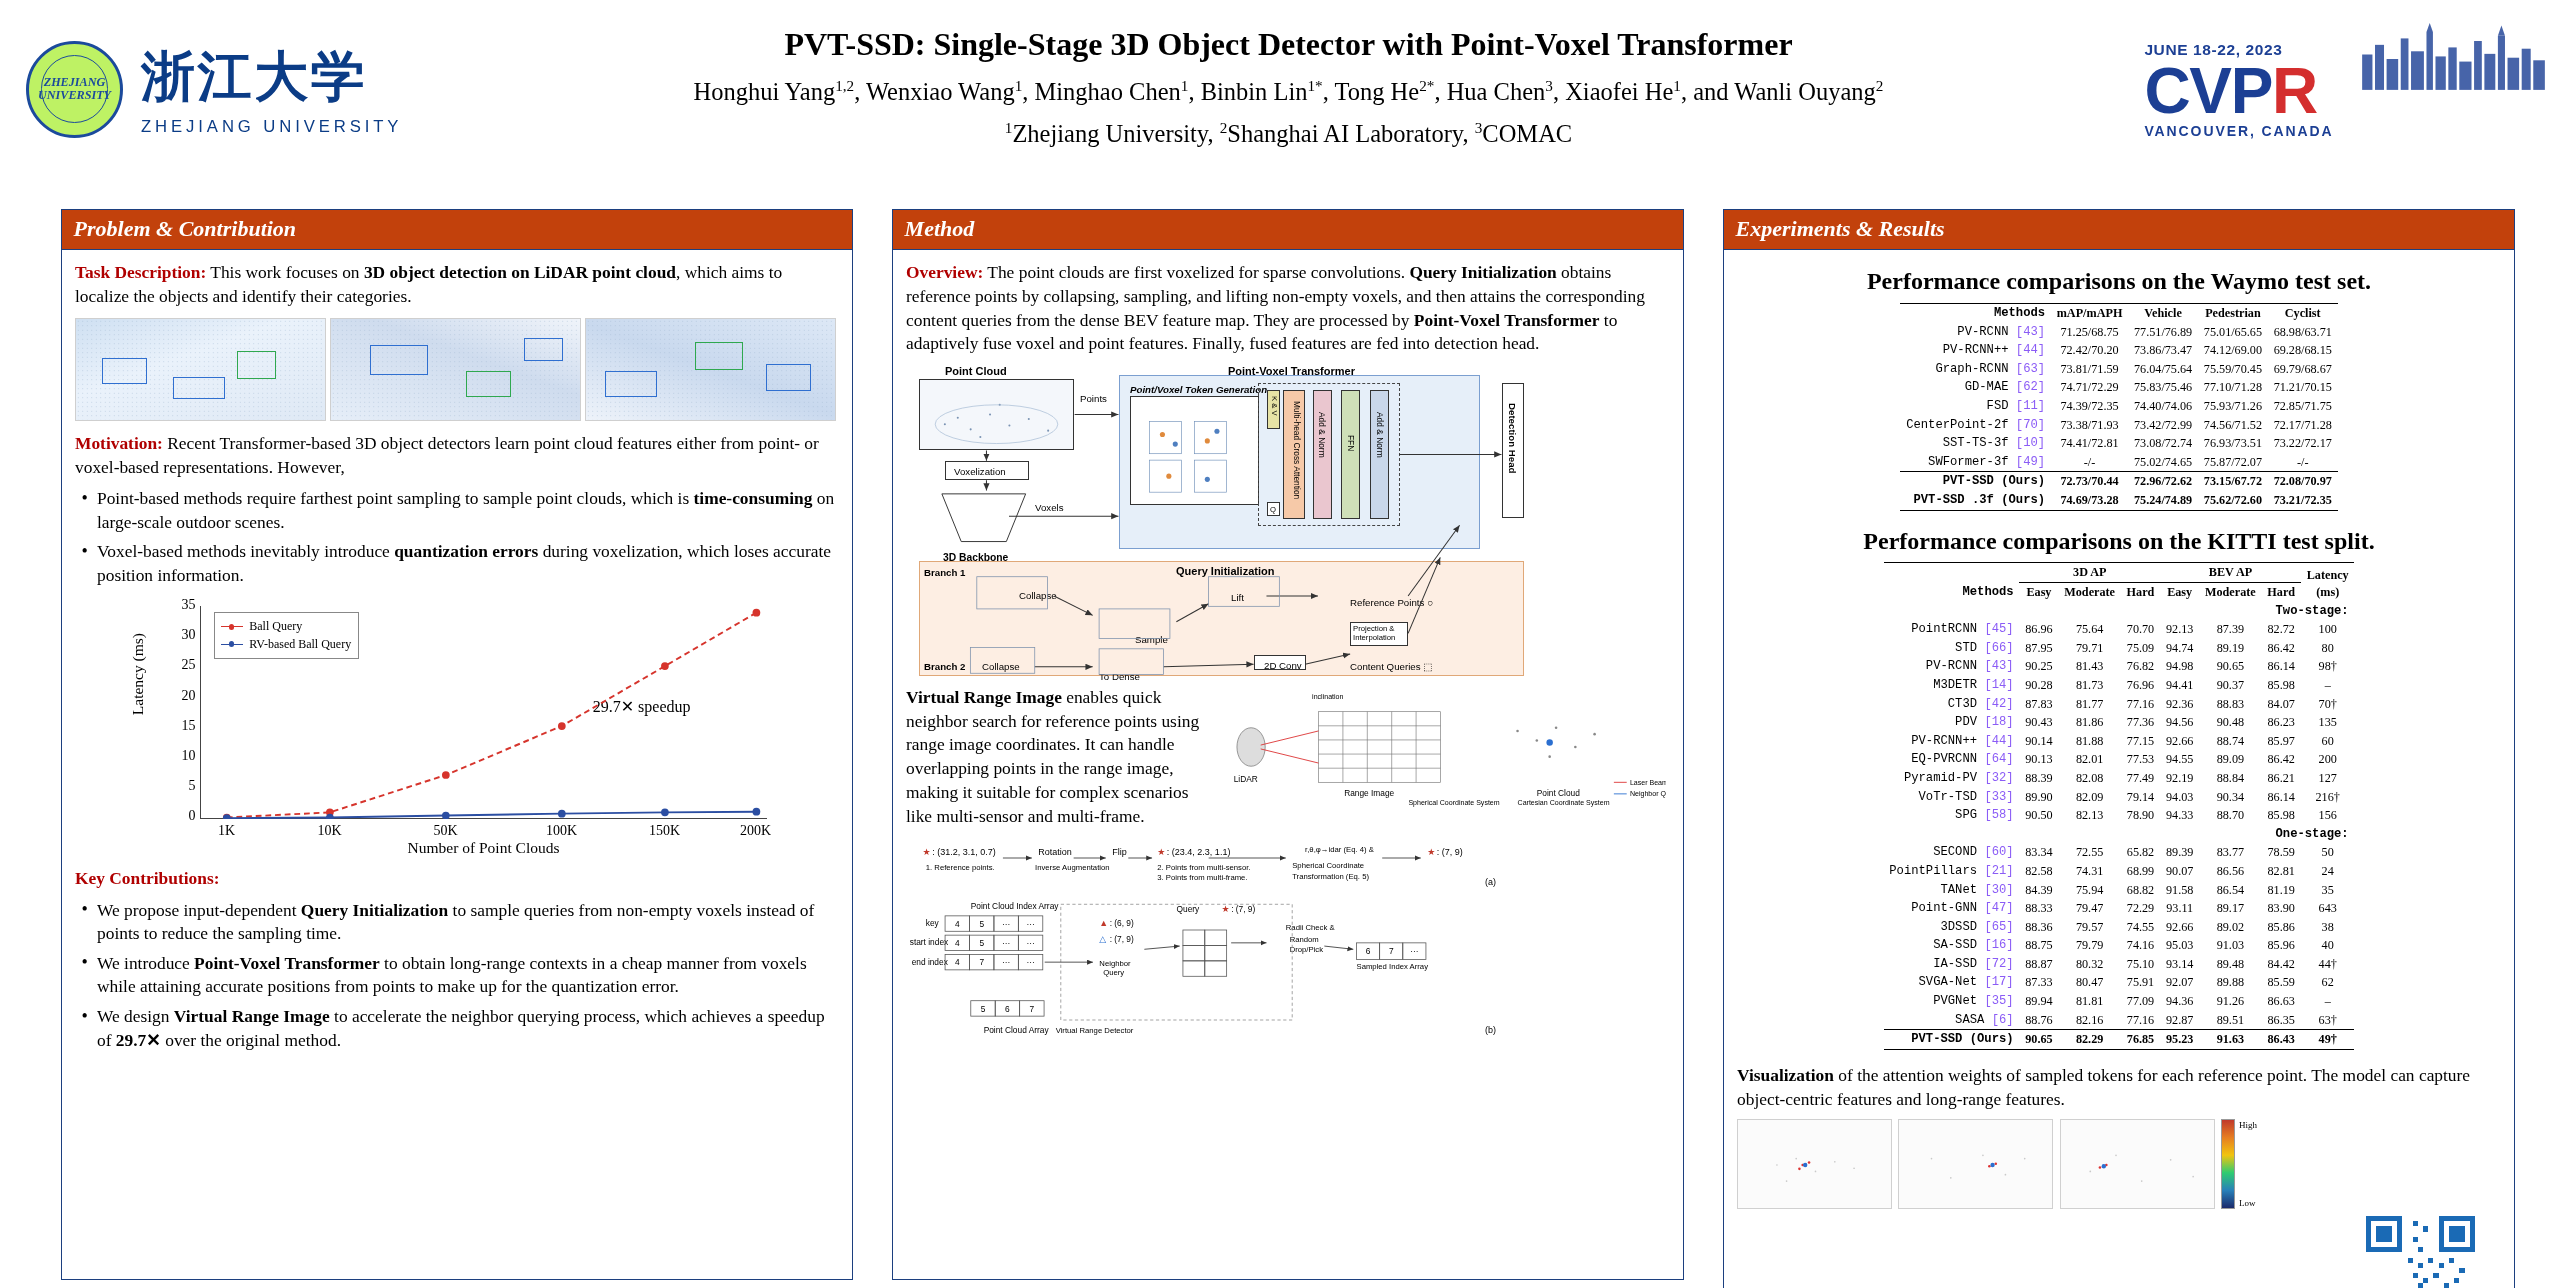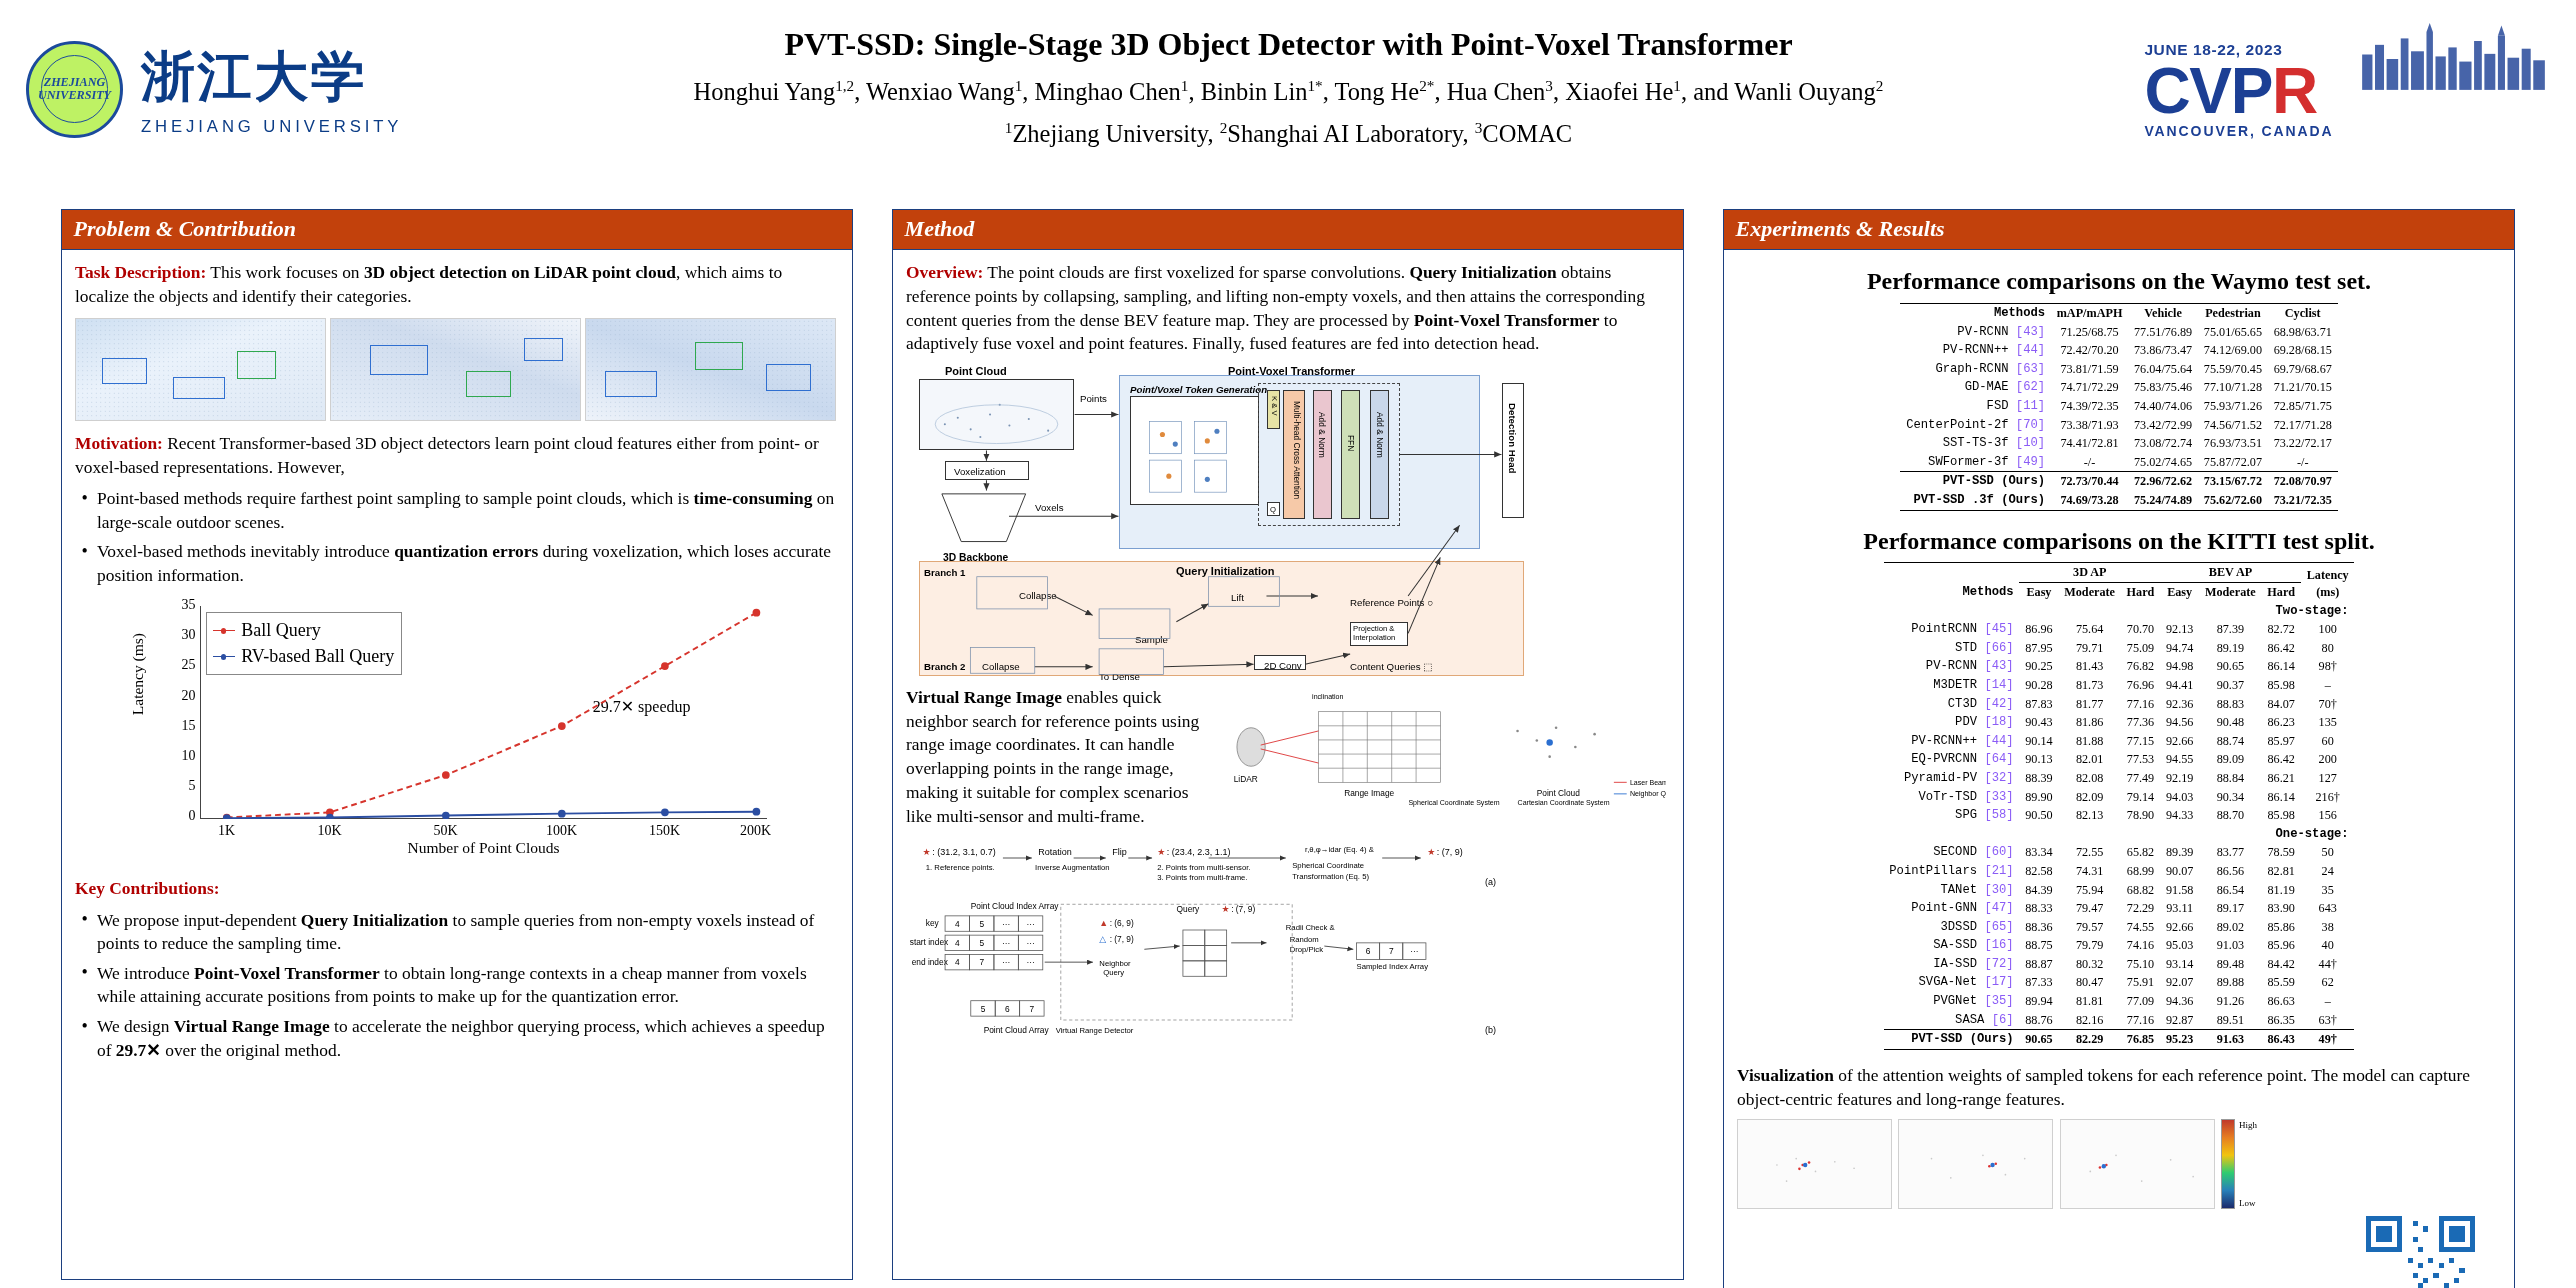--- a/index.html
+++ b/index.html
@@ -72,21 +72,21 @@
   .tile .boxg { position:absolute; border:1.3px solid #2fa84f; }
   .tile .dotfield { position:absolute; left:0; top:0; right:0; bottom:0;
     background-image:radial-gradient(#9ab2cc 0.6px, transparent 0.6px); background-size:4.5px 4.5px; opacity:.55; }
 
   
   .chart-wrap { margin:6.4px auto 2.6px auto; width:683px; height:270px; position:relative; }
   .chart-area { position:absolute; left:84px; top:11.6px; width:567px; height:213px; border-left:1.3px solid #444; border-bottom:1.3px solid #444; }
   .xlab { position:absolute; left:0; bottom:-40px; width:100%; text-align:center; font-size:15.5px; }
   .ytick { position:absolute; left:-33px; font-size:14px; width:28px; text-align:right; }
   .xtick { position:absolute; bottom:-22px; font-size:14px; transform:translateX(-50%); }
-  .legendbox { position:absolute; left:5px; top:6.4px; font-size:18px; border:0.6px solid #888; background:#fff; padding:3.9px 6.4px; }
+  .legendbox { position:absolute; left:13px; top:6.4px; font-size:12px; border:0.6px solid #888; background:#fff; padding:3.9px 6.4px; }
   .legendbox div { display:flex; align-items:center; gap:6.4px; margin:1.3px 0; }
   .lgline { width:22px; height:0; border-top:1.3px solid #d6342c; position:relative; }
   .lgline:after { content:""; position:absolute; left:7.7px; top:-3.2px; width:5.8px; height:5.8px; background:#d6342c; border-radius:50%; }
   .lgline2 { width:22px; height:0; border-top:1.3px solid #2b4ea2; position:relative; }
   .lgline2:after { content:""; position:absolute; left:7.7px; top:-3.2px; width:5.8px; height:5.8px; background:#2b4ea2; border-radius:50%; }
   .speedlabel { position:absolute; right:76px; top:90px; font-size:16px; }
 
   
   .diagram { border:0; margin:3.9px 0 6.4px 0; position:relative; width:766px; height:316px; font-size:9.7px; font-family:"Liberation Sans", sans-serif; }
   .dg-box { position:absolute; border:1px solid #333; }
@@ -254,21 +254,21 @@
             <circle cx="560" cy="322" r="6"></circle>
               <circle cx="720" cy="320" r="6"></circle>
               <circle cx="862" cy="319" r="6"></circle>
           </g>
         </svg>
         <div class="xlab">Number of Point Clouds</div>
       </div>
       <div style="position:absolute; left:11.6px; top:39px; writing-mode:vertical-rl; transform:rotate(180deg); font-size:15.5px;">Latency (ms)</div>
     </div>
 
-    <p style="margin-top:13px;">
+    <p style="margin-top:3px;">
       <span class="lead">Key Contributions:</span>
     </p>
     <ul class="bul">
       <li>We propose input-dependent <b>Query Initialization</b> to sample queries from non-empty voxels instead of points to reduce the sampling time.</li>
       <li>We introduce <b>Point-Voxel Transformer</b> to obtain long-range contexts in a cheap manner  from voxels while attaining accurate positions from points to make up for the quantization error.</li>
       <li>We design <b>Virtual Range Image</b> to accelerate the neighbor querying process, which achieves a speedup of <b>29.7✕</b> over the original method.</li>
     </ul>
   </div>
 </div>
 

